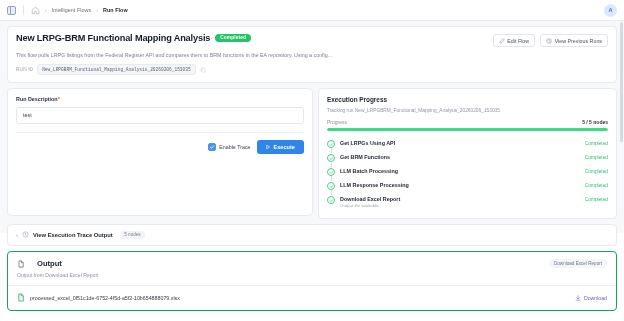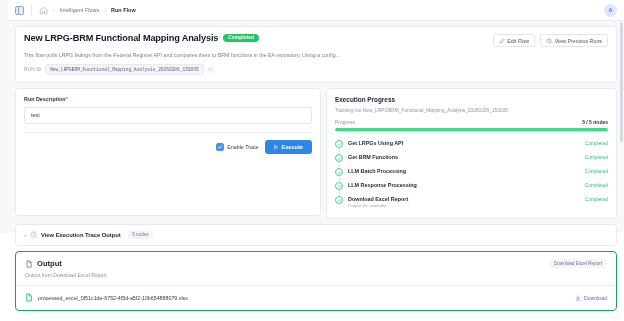--- a/index.html
+++ b/index.html
@@ -7,21 +7,20 @@
     width: 624px; height: 321px;
     font-family: "Liberation Sans", sans-serif;
     background: #ffffff;
     overflow: hidden;
   }
   .app {
     width: 624px; height: 233px;
     background: #f7f8fa;
     display: flex; flex-direction: column;
     position: relative;
-    padding-left: 8px;
   }
 
   
   .topbar {
     height: 21px; flex: 0 0 21px;
     background: #ffffff;
     border-bottom: 1px solid #ececf0;
     display: flex; align-items: center;
     padding: 0 7px;
     gap: 5px;
@@ -220,21 +219,21 @@
   .output-card {
     border: 1.6px solid #17a05a;
     border-radius: 4px;
     background: #ffffff;
     padding: 0;
   }
   .out-head {
     padding: 7px 9px 7px 9px;
     display: flex; align-items: flex-start;
   }
-  .out-title-row { display: flex; align-items: center; gap: 4px; }
+  .out-title-row { display: flex; align-items: center; gap: 12px; }
   .file-icon { width: 8px; height: 8px; opacity: .8;}
   .file-icon svg { display:block; }
   .out-title { font-size: 7.6px; font-weight: bold; color: #1b2130; }
   .out-sub { font-size: 5.1px; color: #8d93a3; margin-top: 4px; }
   .out-badge {
     margin-left: auto;
     background: #f4f5f8; color: #70768a;
     font-size: 4.6px;
     border-radius: 7px; padding: 2px 5px;
     white-space: nowrap;

